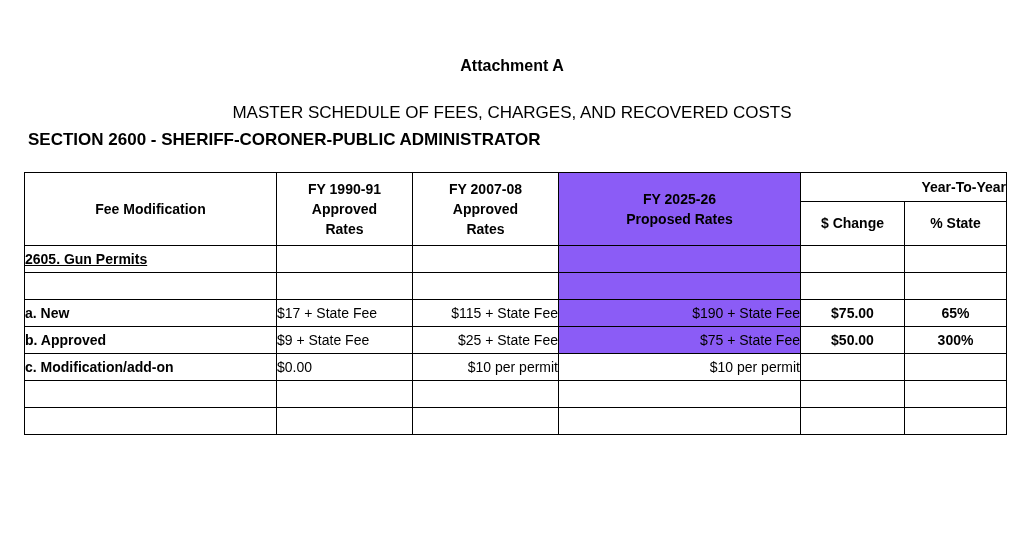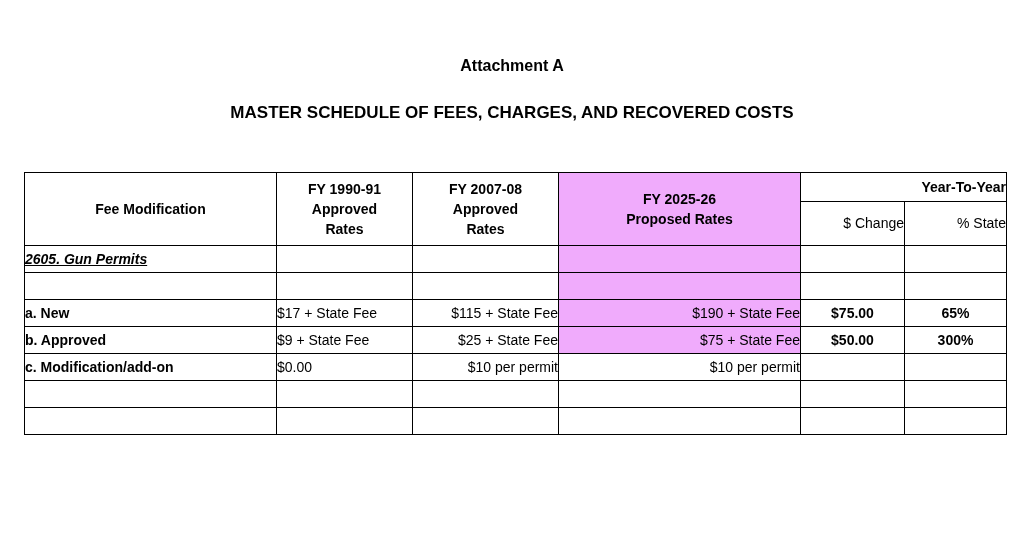--- a/index.html
+++ b/index.html
@@ -29,21 +29,21 @@
     font-size: 16px;
     font-weight: bold;
   }
   .master-title {
     position: absolute;
     top: 103px;
     left: 0;
     width: 1024px;
     text-align: center;
     font-size: 17px;
-    font-weight: bold;
+    font-weight: normal;
   }
   .section-title {
     position: absolute;
     top: 130px;
     left: 28px;
     font-size: 17px;
     font-weight: bold;
   }
   table.fee-table {
     position: absolute;
@@ -73,52 +73,52 @@
     padding: 4px 4px;
     height: 72px;
   }
   .hdr-yty-top {
     text-align: right;
     font-weight: bold;
     height: 26px;
     padding: 3px 4px;
   }
   .hdr-yty-sub {
-    text-align: right;
-    font-weight: normal;
+    text-align: center;
+    font-weight: bold;
     height: 40px;
     padding: 3px 4px;
   }
   .highlight {
-    background: #f0abfc;
+    background: #8b5cf6;
   }
   .row-cell {
     height: 26px;
     padding: 2px 6px;
   }
   .left { text-align: left; }
   .center { text-align: right; }
   .right { text-align: center; }
   .bold { font-weight: bold; }
   .underline-label {
     font-weight: bold;
     text-decoration: underline;
-    font-style: italic;
   }
   .empty-row td { height: 26px; }
   .item-label { font-weight: bold; }
   .num-cell { padding-right: 8px; }
 </style>
 </head>
 <body>
 
 <div class="page">
 
   <div class="attachment-title">Attachment A</div>
   <div class="master-title">MASTER SCHEDULE OF FEES, CHARGES, AND RECOVERED COSTS</div>
+  <div class="section-title">SECTION 2600 - SHERIFF-CORONER-PUBLIC ADMINISTRATOR</div>
 
   <table class="fee-table">
     <colgroup>
       <col class="col-desc">
       <col class="col-fy90">
       <col class="col-fy07">
       <col class="col-fy25">
       <col class="col-dchg">
       <col class="col-pchg">
     </colgroup>

